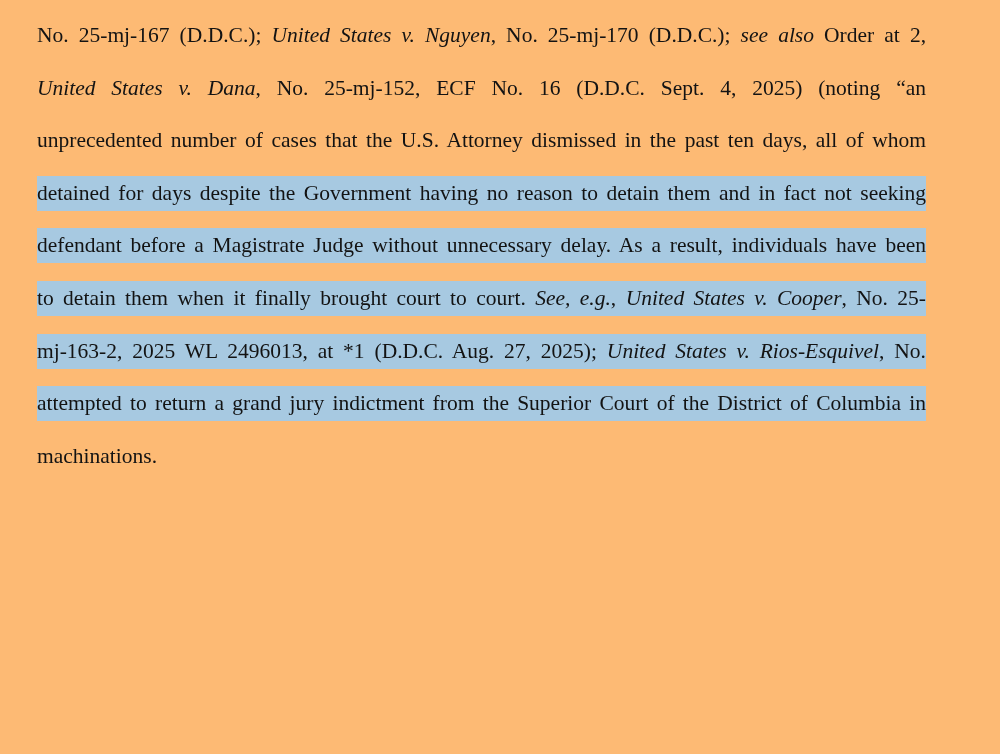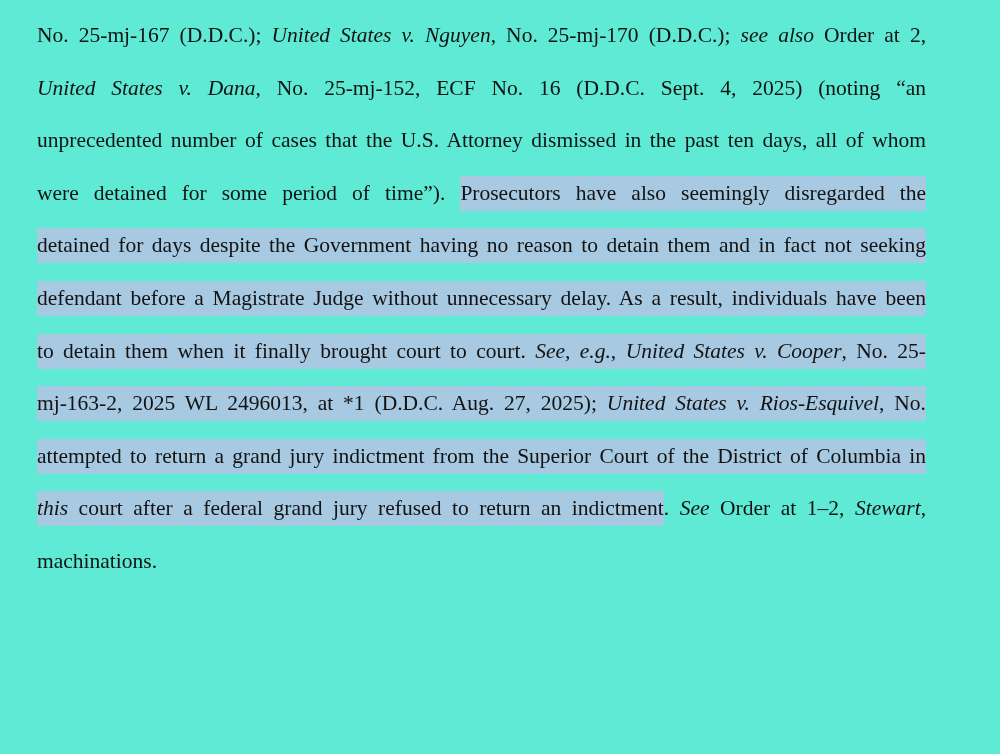--- a/index.html
+++ b/index.html
@@ -4,21 +4,21 @@
 <style>
   html, body {
     margin: 0;
     padding: 0;
     background: #ffffff;
   }
   .page {
     position: relative;
     width: 1000px;
     height: 754px;
-    background: #5eead4;
+    background: #fdba74;
     overflow: hidden;
     font-family: "Liberation Serif", "DejaVu Serif", serif;
     color: #131313;
   }
   .doc {
     position: absolute;
     left: 37px;
     top: 9px;
     width: 889px;
   }
@@ -43,22 +43,20 @@
   }
 </style>
 </head>
 <body>
 
 <div class="page">
   <div class="doc" style="--hl: #a7c9e1; color: rgb(19, 19, 19);">
       <div class="line"><span class="seg">No. 25-mj-167 (D.D.C.); </span><span class="seg italic">United States v. Nguyen</span><span class="seg">, No. 25-mj-170 (D.D.C.); </span><span class="seg italic">see also</span><span class="seg"> Order at 2,</span></div>
       <div class="line"><span class="seg italic">United States v. Dana</span><span class="seg">, No. 25-mj-152, ECF No. 16 (D.D.C. Sept. 4, 2025) (noting “an</span></div>
       <div class="line"><span class="seg">unprecedented number of cases that the U.S. Attorney dismissed in the past ten days, all of whom</span></div>
-      <div class="line"><span class="seg">were detained for some period of time”). </span><span class="seg hl">Prosecutors have also seemingly disregarded the</span></div>
       <div class="line"><span class="seg hl">detained for days despite the Government having no reason to detain them and in fact not seeking</span></div>
       <div class="line"><span class="seg hl">defendant before a Magistrate Judge without unnecessary delay. As a result, individuals have been</span></div>
       <div class="line"><span class="seg hl">to detain them when it finally brought court to court. </span><span class="seg italic hl">See, e.g.</span><span class="seg hl">, </span><span class="seg italic hl">United States v. Cooper</span><span class="seg hl">, No. 25-</span></div>
       <div class="line"><span class="seg hl">mj-163-2, 2025 WL 2496013, at *1 (D.D.C. Aug. 27, 2025); </span><span class="seg italic hl">United States v. Rios-Esquivel</span><span class="seg hl">, No.</span></div>
       <div class="line"><span class="seg hl">attempted to return a grand jury indictment from the Superior Court of the District of Columbia in</span></div>
-      <div class="line"><span class="seg italic hl">this</span><span class="seg hl"> court after a federal grand jury refused to return an indictment</span><span class="seg">. </span><span class="seg italic">See</span><span class="seg"> Order at 1–2, </span><span class="seg italic">Stewart</span><span class="seg">,</span></div>
       <div class="line last"><span class="seg">machinations.</span></div>
     </div>
 </div>
 
 </body></html>

